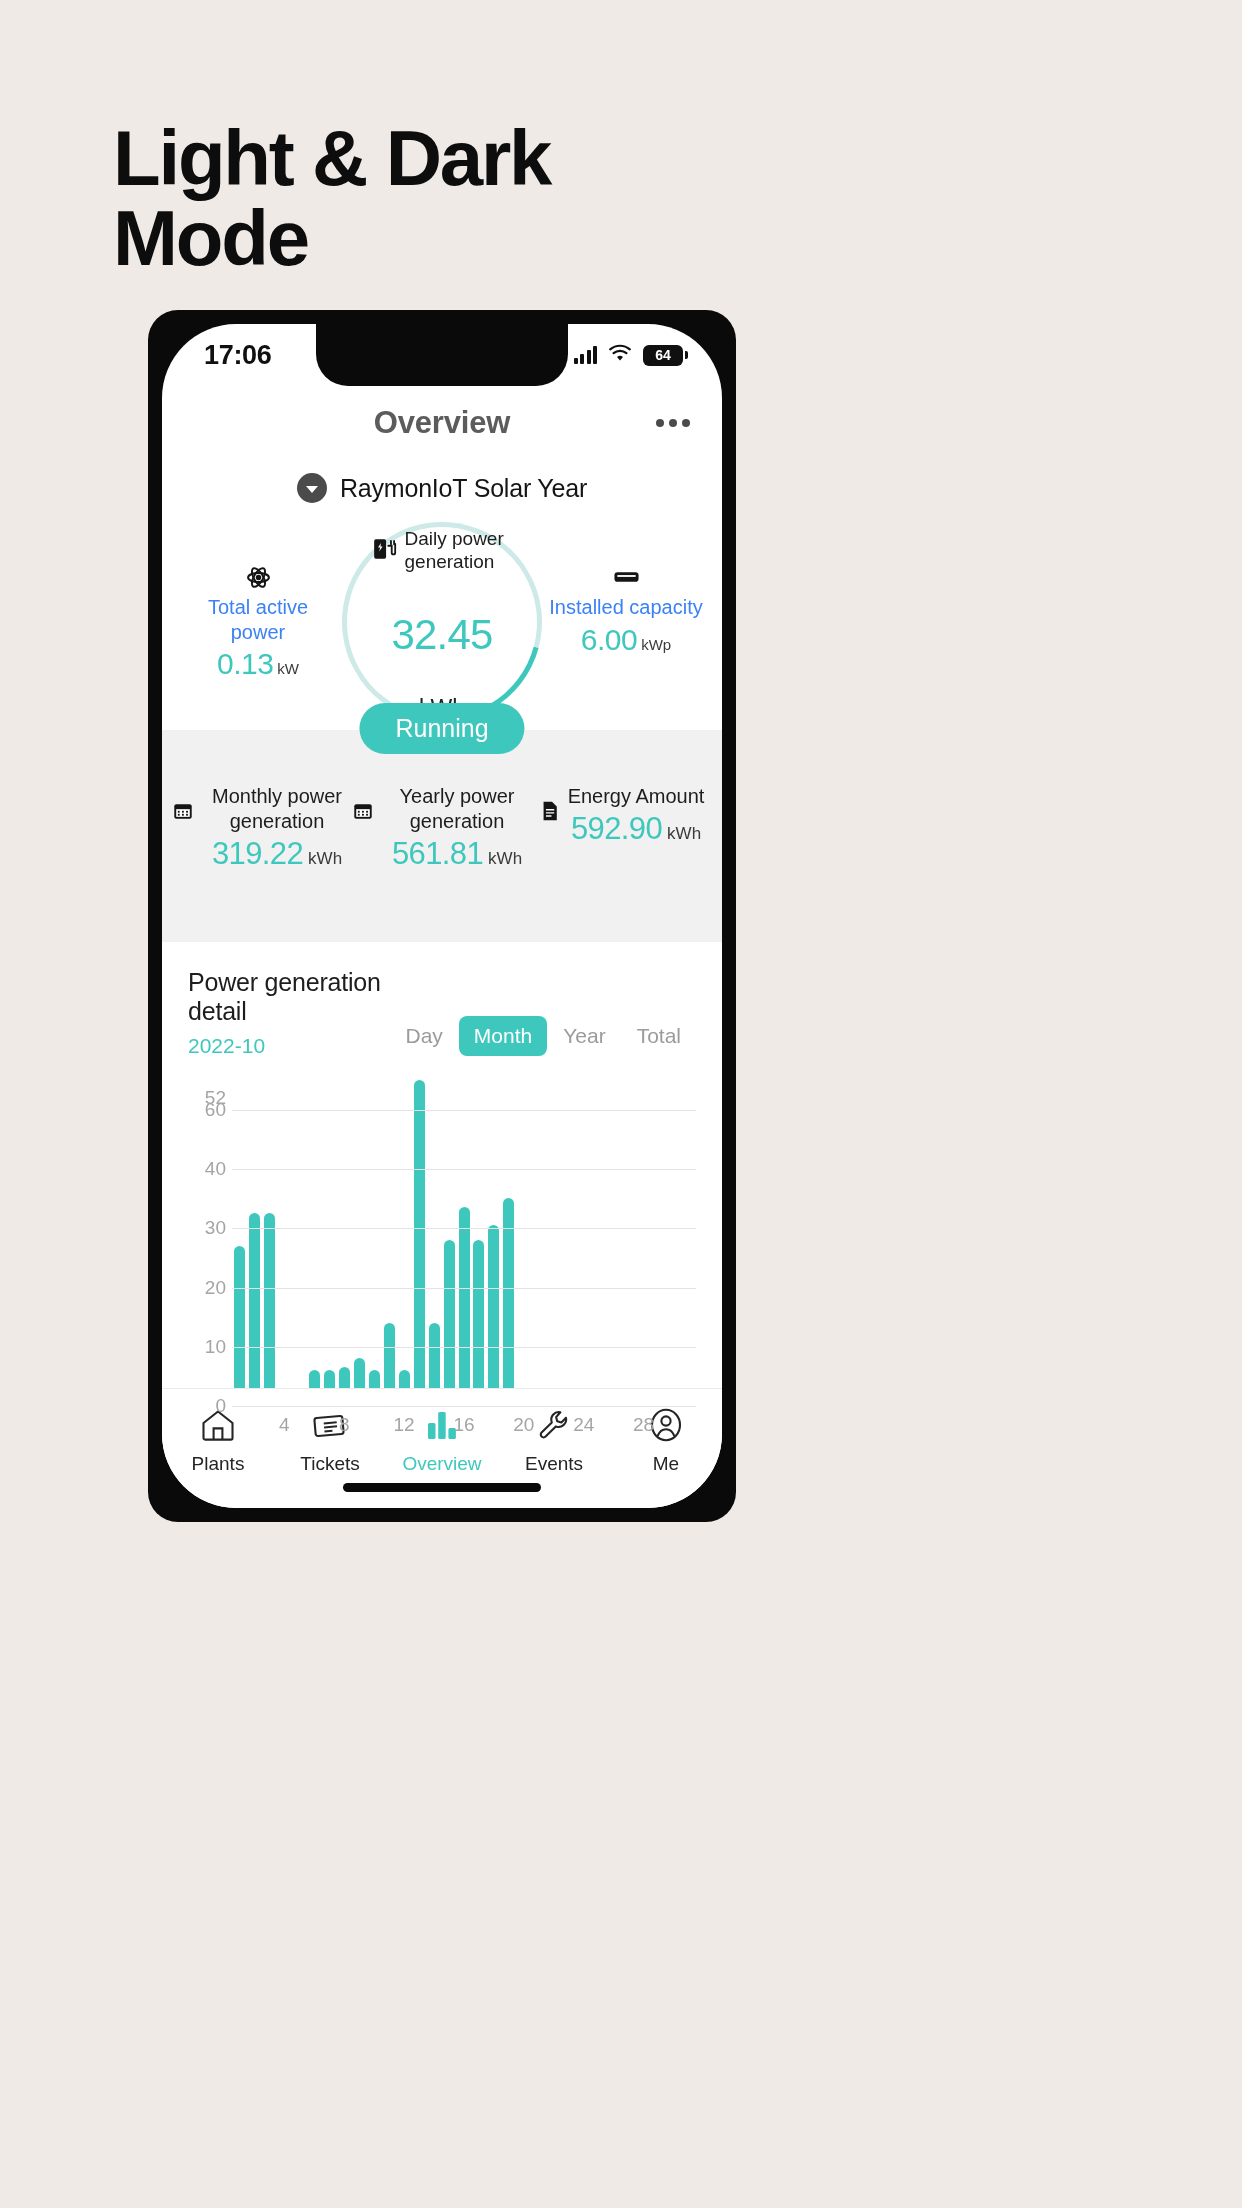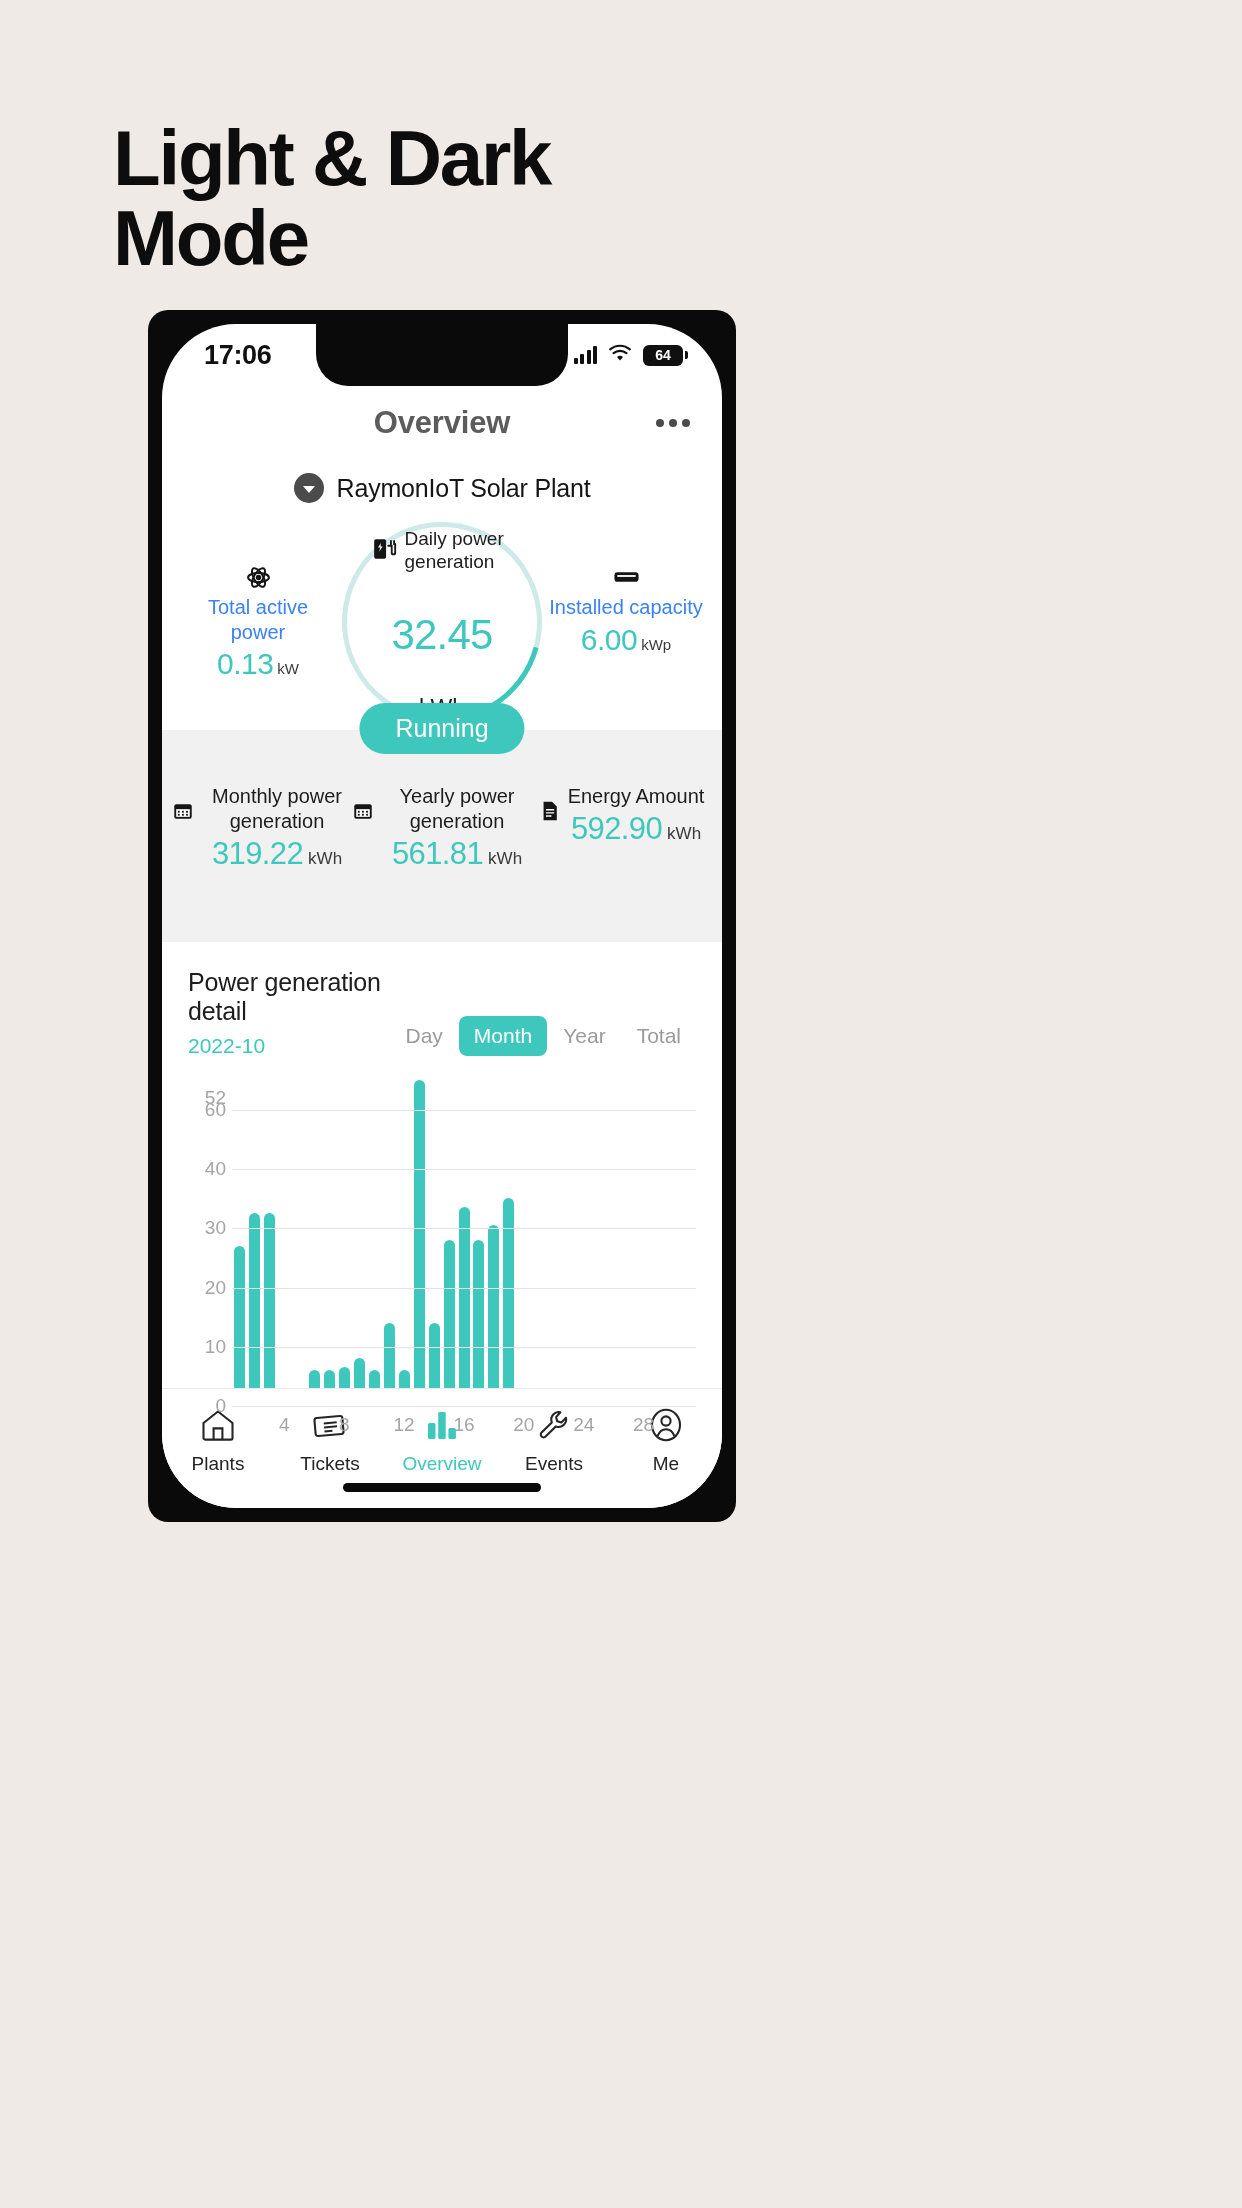--- a/index.html
+++ b/index.html
@@ -22,21 +22,21 @@
     color: #0d0d0d;
     white-space: pre-line;
   }
 
   
   .phone {
     position: absolute;
     left: 148px; top: 310px;
     width: 588px; height: 1212px;
     background: #0a0a0a;
-    border-radius: 20px;
+    border-radius: 30px;
     padding: 14px;
   }
   .screen {
     position: relative;
     width: 100%; height: 100%;
     background: #ffffff;
     border-radius: 74px;
     overflow: hidden;
     display: flex;
     flex-direction: column;
@@ -473,21 +473,21 @@
         <div class="app-title">Overview</div>
         <div class="more-dots">
           <span></span>
             <span></span>
             <span></span>
         </div>
       </div>
 
       <div class="plant-row">
         <span class="plant-chev"></span>
-        <span class="plant-name">RaymonIoT Solar Plant</span>
+        <span class="plant-name">RaymonIoT Solar Year</span>
       </div>
 
       <div class="summary">
 
         <div class="side-metric">
           <div class="metric-ico">
             <svg width="25" height="25" viewBox="0 0 24 24">
               <circle cx="12" cy="12" r="2.6" fill="#151515"></circle>
               <ellipse cx="12" cy="12" rx="10" ry="4.4" stroke="#151515" stroke-width="1.9" fill="none"></ellipse>
               <ellipse cx="12" cy="12" rx="10" ry="4.4" stroke="#151515" stroke-width="1.9" fill="none" transform="rotate(60 12 12)"></ellipse>

